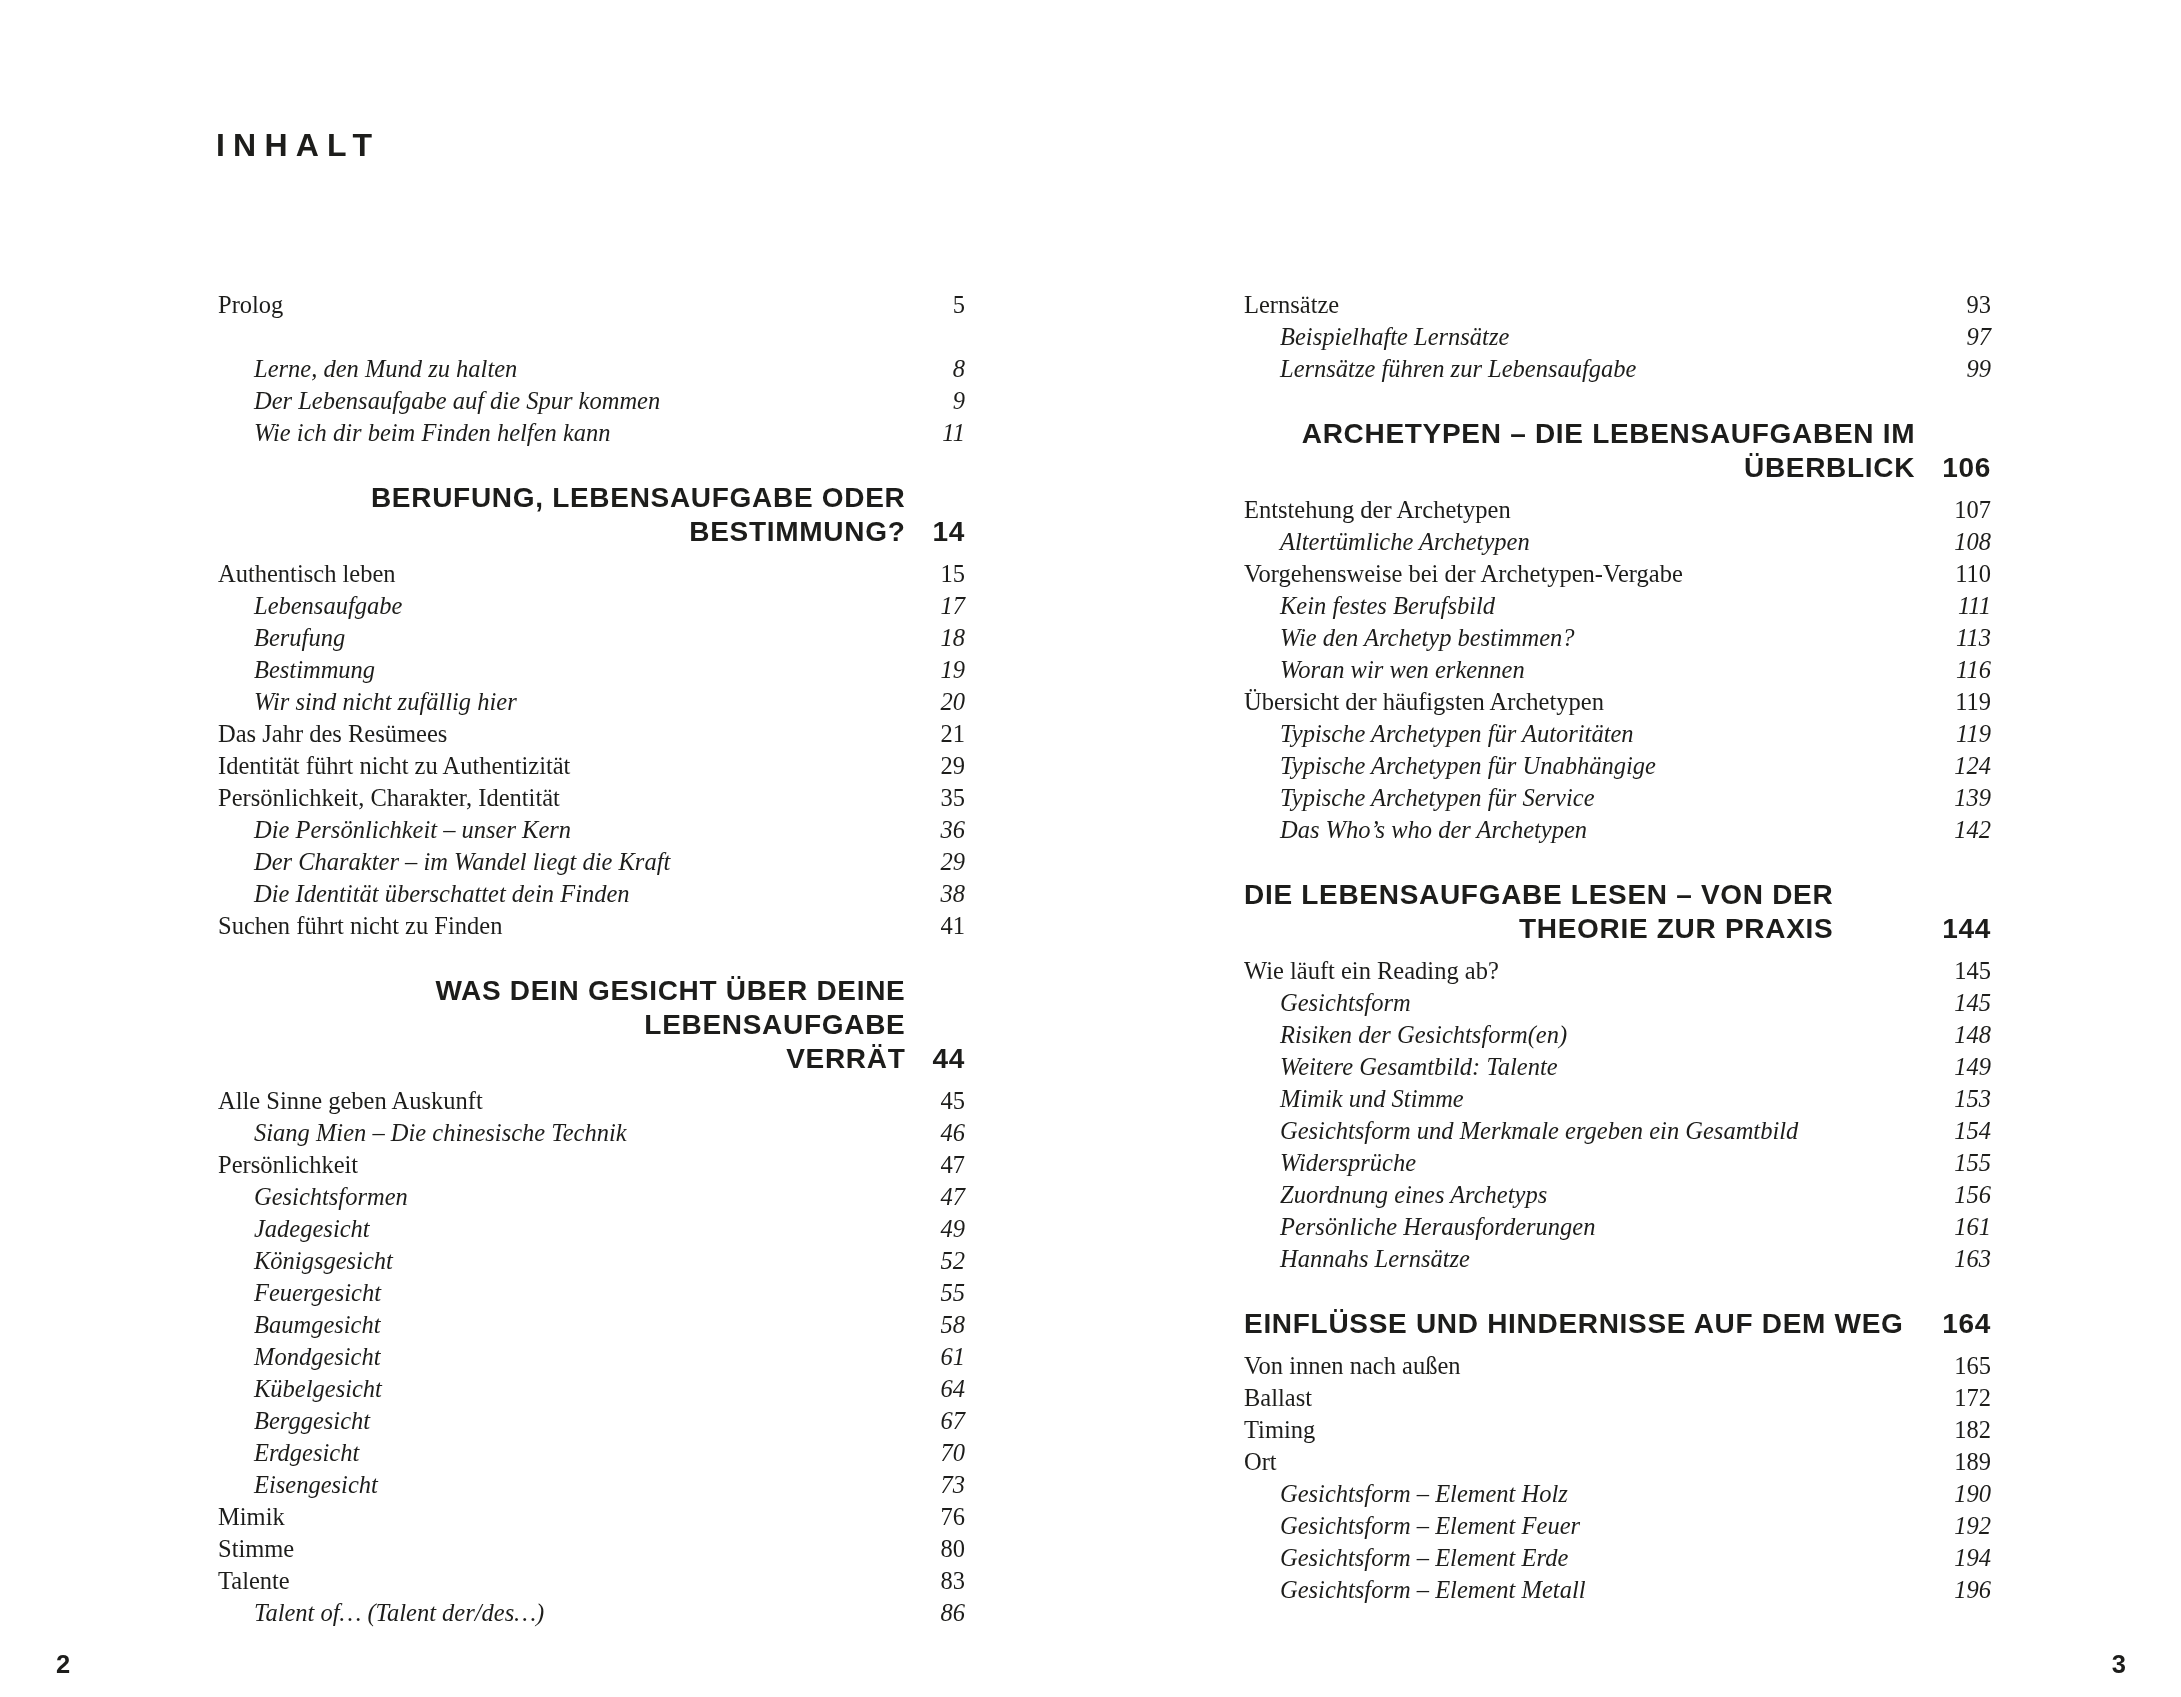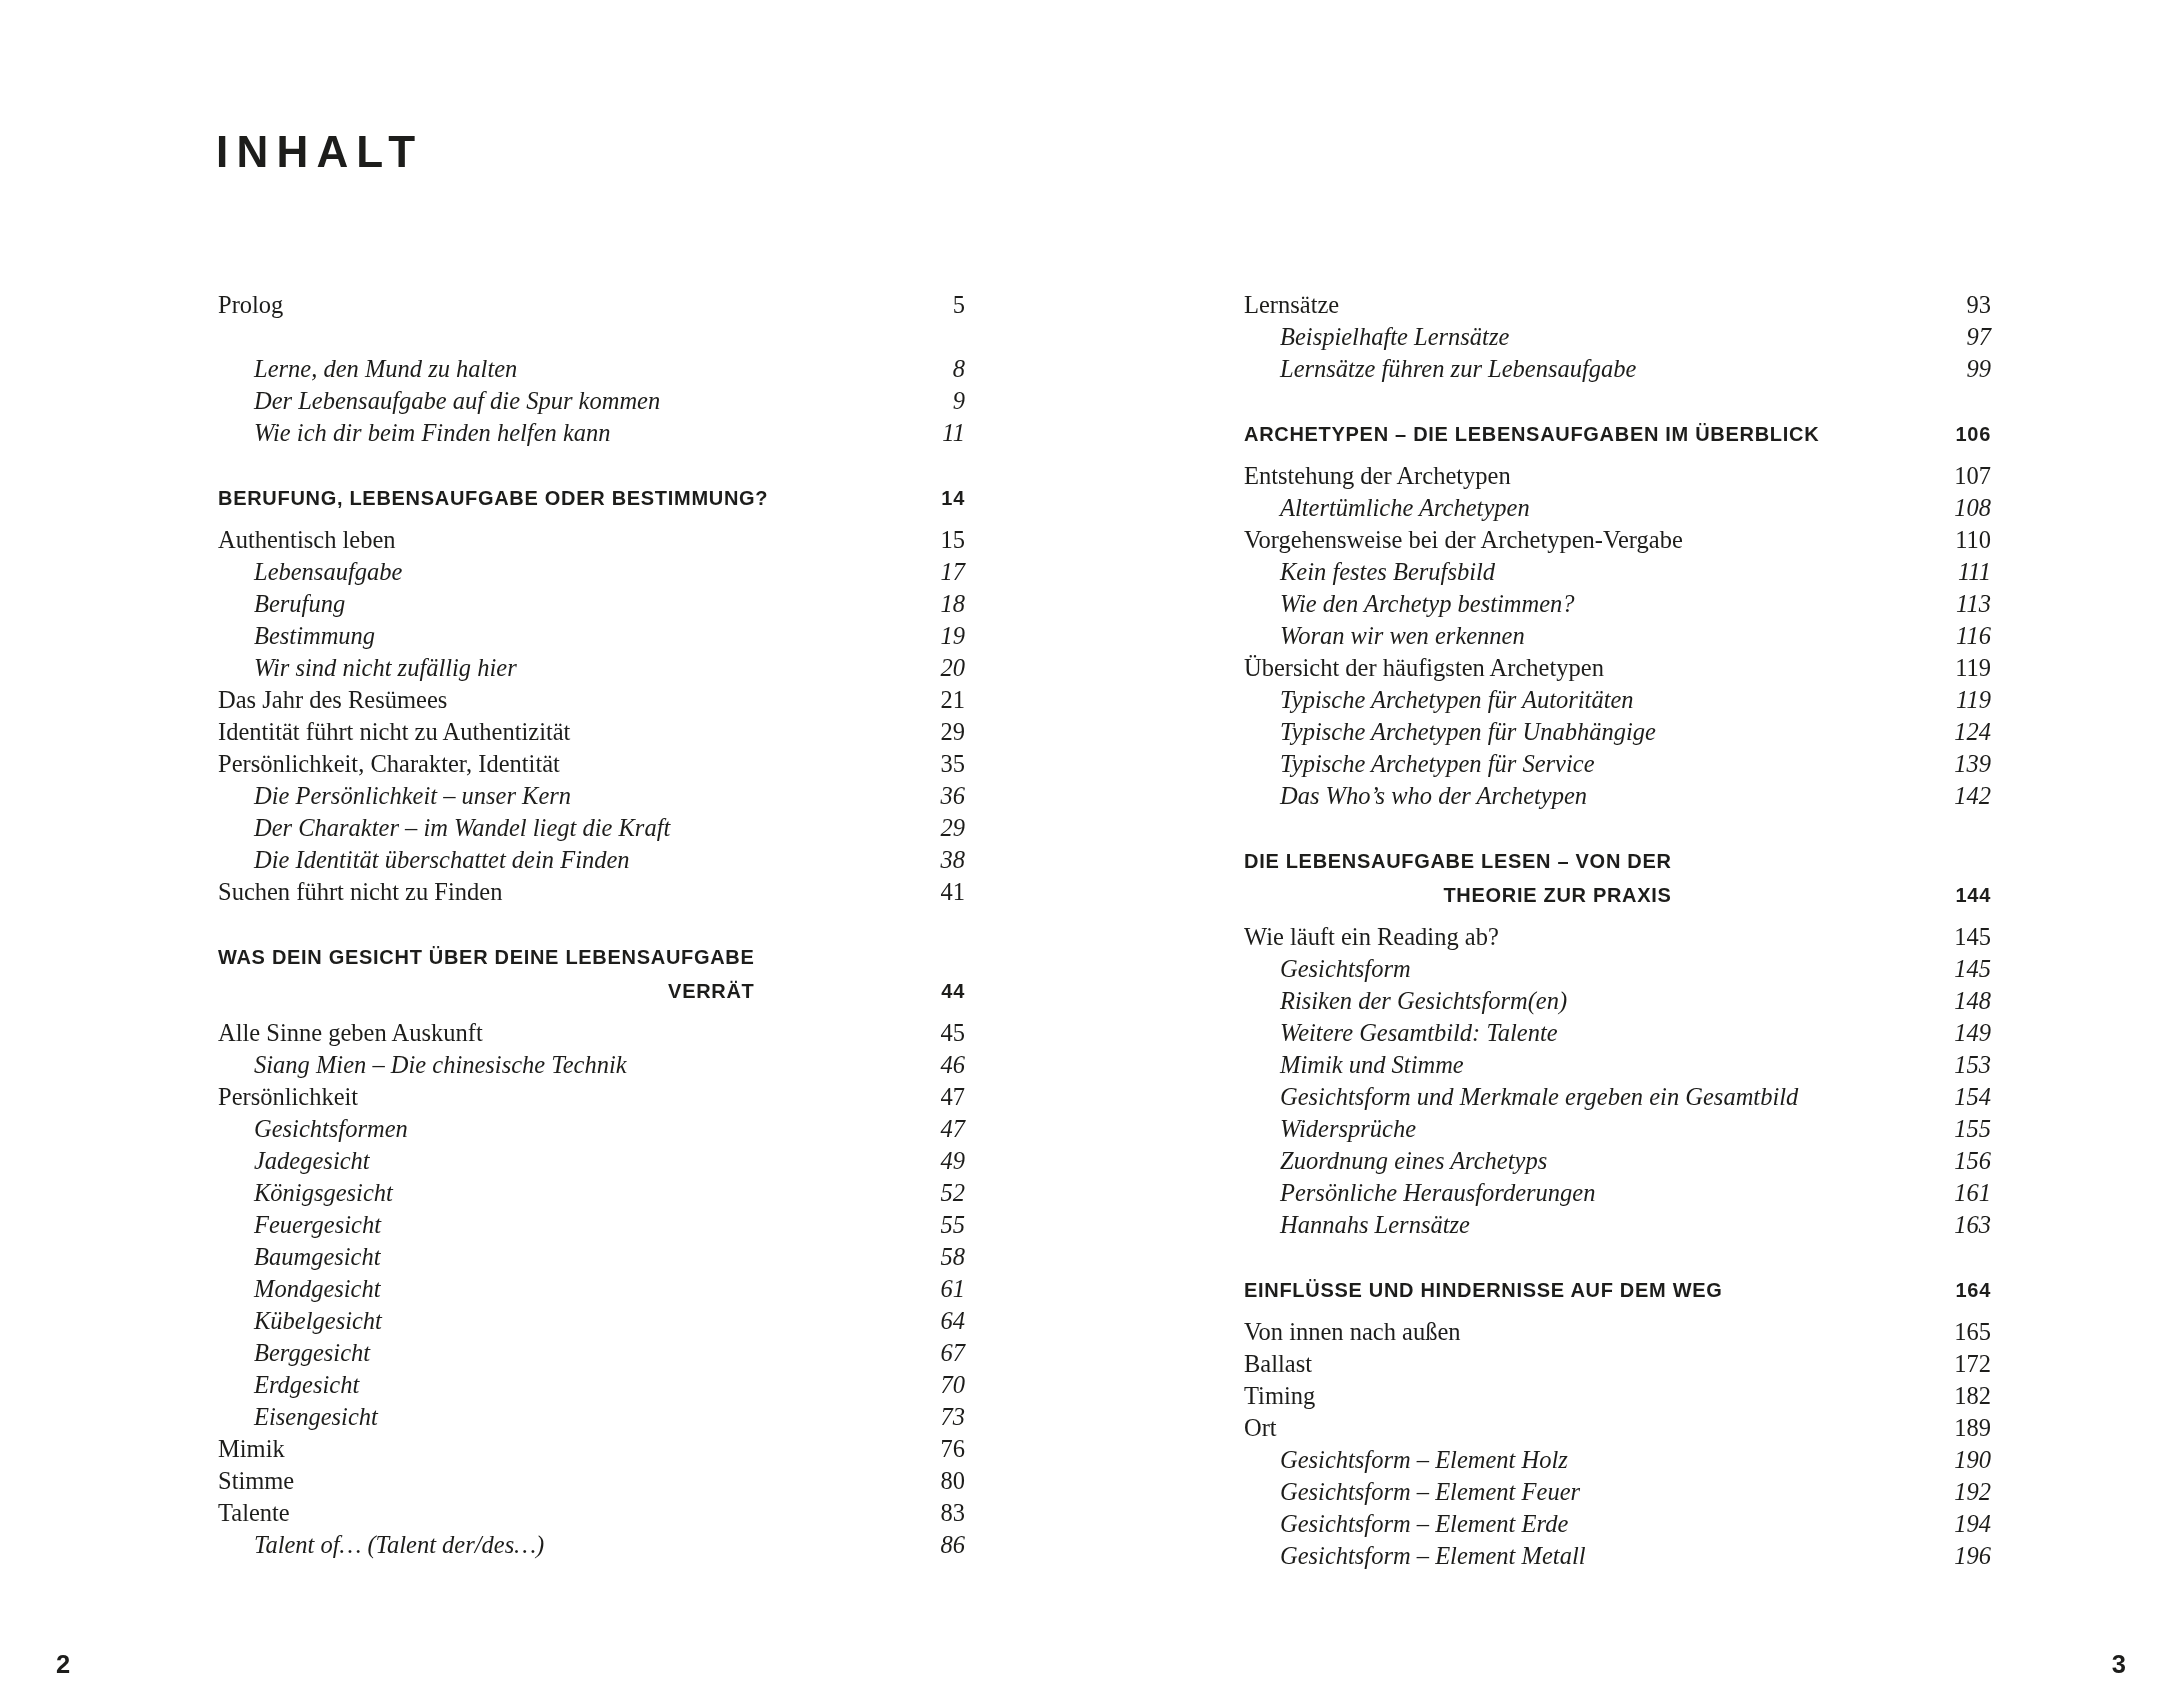--- a/index.html
+++ b/index.html
@@ -16,21 +16,21 @@
     font-family: "Liberation Serif", serif;
     overflow: hidden;
   }
   .title {
     position: absolute;
     left: 216px;
     top: 127px;
     margin: 0;
     font-family: "Liberation Sans", sans-serif;
     font-weight: bold;
-    font-size: 44px;
+    font-size: 32px;
     letter-spacing: 8.2px;
     color: #1d1d1b;
   }
   .col {
     position: absolute;
     top: 289px;
     width: 747px;
   }
   .col-left  { left: 218px; }
   .col-right { left: 1244px; }
@@ -49,21 +49,21 @@
   .row .num { white-space: nowrap; }
 
   .row.sub {
     font-style: italic;
   }
   .row.sub .label { padding-left: 36px; }
 
   .heading-row {
     font-family: "Liberation Sans", sans-serif;
     font-weight: bold;
-    font-size: 20px;
+    font-size: 28px;
     line-height: 34px;
     letter-spacing: 0.7px;
     margin-bottom: 9px;
     margin-top: 29px;
   }
   .heading-row .label { white-space: pre-line; }
 
   .foot {
     position: absolute;
     bottom: 18px;

